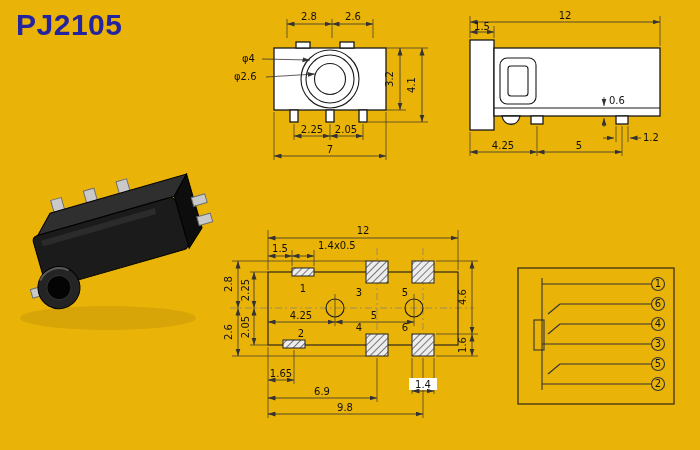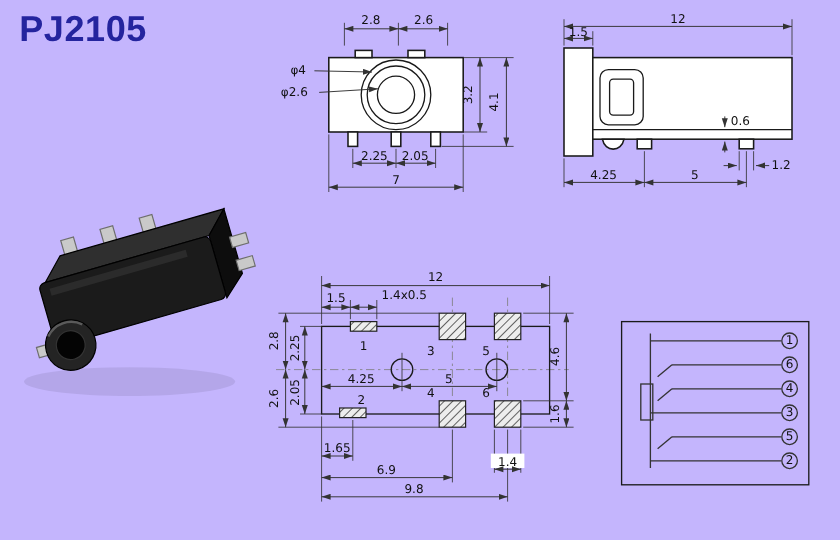--- a/index.html
+++ b/index.html
@@ -1,18 +1,18 @@
 <!DOCTYPE html>
 <html><head>
 <meta charset="utf-8">
 <style>
   * { margin:0; padding:0; box-sizing:border-box; }
   html,body { width:700px; height:450px; }
   body { background:#fff; font-family:"Liberation Sans",sans-serif; position:relative; overflow:hidden; }
-  .page { position:absolute; inset:0; background:#c4b5fd; }
+  .page { position:absolute; inset:0; background:#eab308; }
   .title { position:absolute; left:16px; top:8px; font-size:30px; font-weight:bold; color:#24249e; letter-spacing:.5px; font-family:"Liberation Sans",sans-serif; }
   .view { position:absolute; }
   svg text { font-family:"DejaVu Sans","Liberation Sans",sans-serif; font-size:10px; fill:#111; }
   .obj  { stroke:#1a1a1a; stroke-width:1.3; fill:#fff; }
   .obj2 { stroke:#1a1a1a; stroke-width:1.1; fill:none; }
   .dim  { stroke:#333; stroke-width:.8; fill:none; }
   .ext  { stroke:#333; stroke-width:.7; }
   .dash { stroke:#808080; stroke-width:.7; stroke-dasharray:7 3 2 3; fill:none; }
   .pad  { fill:url(#hatch); stroke:#222; stroke-width:1; }
   .sch  { stroke:#333; stroke-width:1.1; fill:none; }

